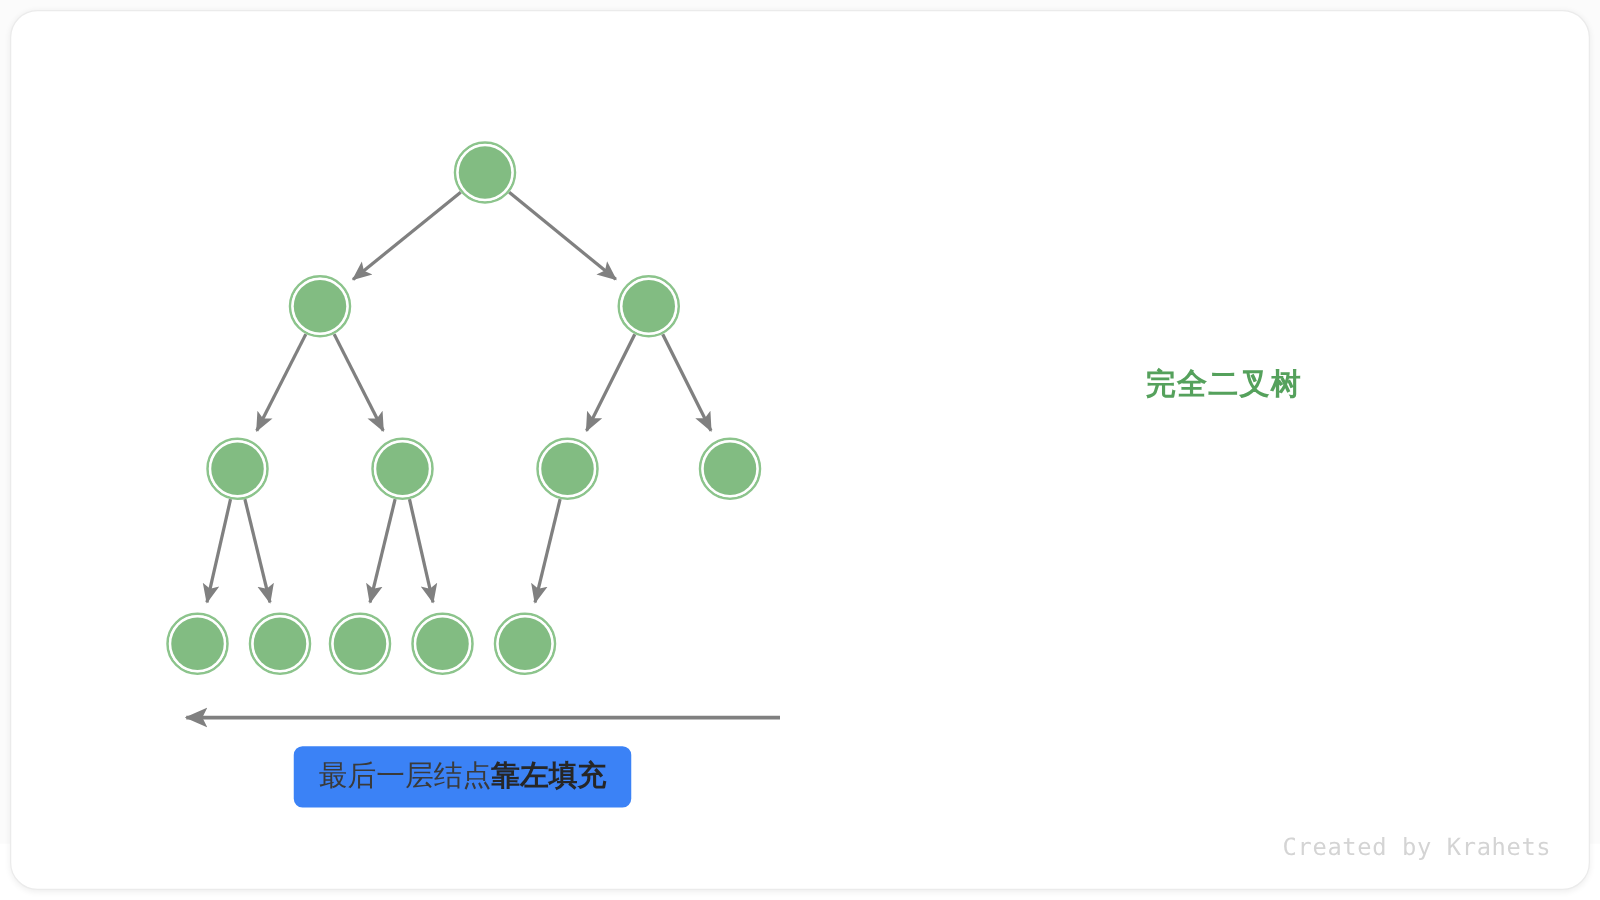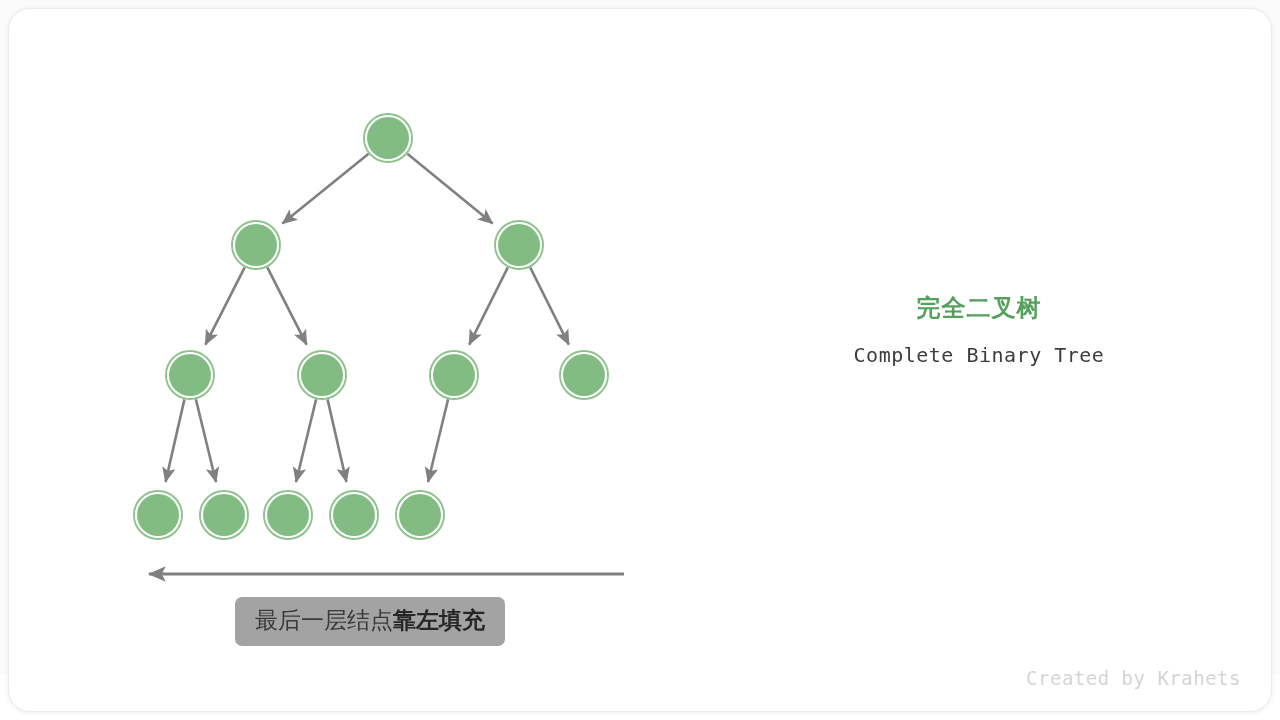--- a/index.html
+++ b/index.html
@@ -59,21 +59,21 @@
     font-family: "DejaVu Sans Mono", monospace;
     font-size: 20px;
     color: #3c3c3c;
     letter-spacing: 0.5px;
   }
   .badge {
     position: absolute;
     left: 226px;
     top: 588px;
     padding: 11px 20px 13px 20px;
-    background: #a3a3a3;
+    background: #3b82f6;
     border-radius: 7px;
     font-family: "Liberation Sans", sans-serif;
     font-size: 23px;
     color: #3a3a3a;
     white-space: nowrap;
     line-height: 1.1;
   }
   .badge .strong {
     font-weight: bold;
     color: #262626;
@@ -178,21 +178,20 @@
             <circle cx="411" cy="506" r="21" fill="#82bc82"></circle>
           </g>
         </g>
       <g id="direction-layer">
           <line x1="615" y1="565" x2="140" y2="565" stroke="#808080" stroke-width="3" marker-end="url(#arrowhead-flat)"></line>
         </g>
     </svg>
 
     <div class="caption-block">
       <div class="caption-title">完全二叉树</div>
-      <div class="caption-sub">Complete Binary Tree</div>
     </div>
 
     <div class="badge"><span>最后一层结点</span><span class="strong">靠左填充</span></div>
 
     <div class="watermark">Created by Krahets</div>
 
   </div>
 </div>
 
 </body></html>

